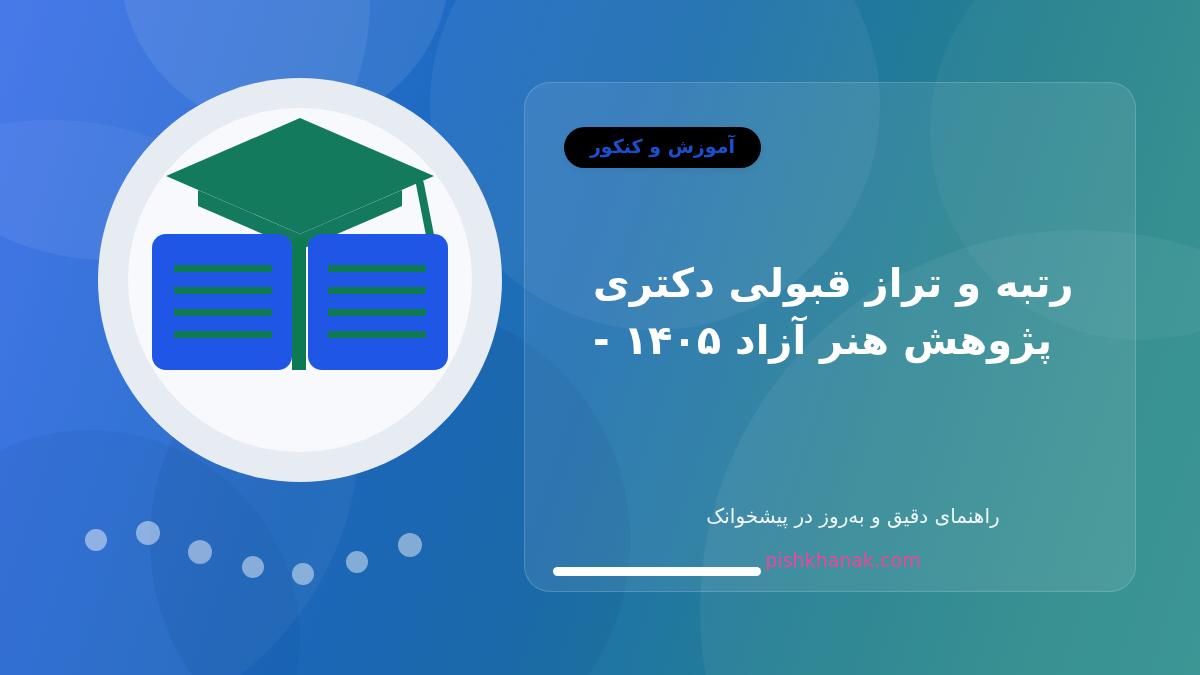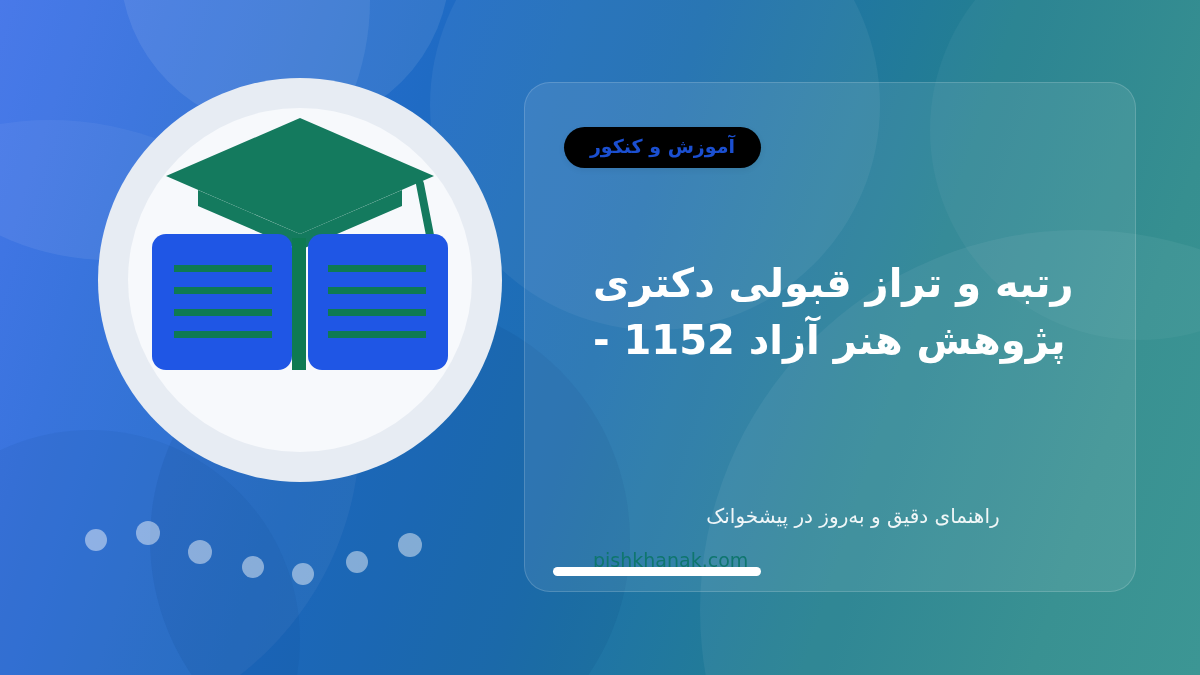--- a/index.html
+++ b/index.html
@@ -149,24 +149,24 @@
     font-size: 20px;
     font-weight: 500;
     text-align: center;
     line-height: 1.5;
   }
 
   .domain {
     position: absolute;
     right: 42px; top: 466px;
     width: 500px;
-    color: #0f766e;
+    color: #ec4899;
     font-size: 19px;
     font-weight: 400;
-    text-align: left;
+    text-align: center;
     direction: ltr;
     unicode-bidi: isolate;
   }
 
   .accent-bar {
     position: absolute;
     left: 28px; top: 484px;
     width: 208px; height: 9px;
     border-radius: 999px;
     background: #ffffff;
@@ -224,21 +224,21 @@
       <rect x="230" y="253" width="98" height="7" fill="#0e7a52"></rect>
     </svg>
   </div>
 
   <div class="card">
 
     <div class="badge">آموزش و کنکور</div>
 
     <div class="title">
       <div>رتبه و تراز قبولی دکتری</div>
-      <div>پژوهش هنر آزاد 1152 -</div>
+      <div>پژوهش هنر آزاد ۱۴۰۵ -</div>
     </div>
 
     <div class="subtitle">راهنمای دقیق و به‌روز در پیشخوانک</div>
 
     <div class="domain">pishkhanak.com</div>
 
     <div class="accent-bar"></div>
   </div>
 
 </div>

